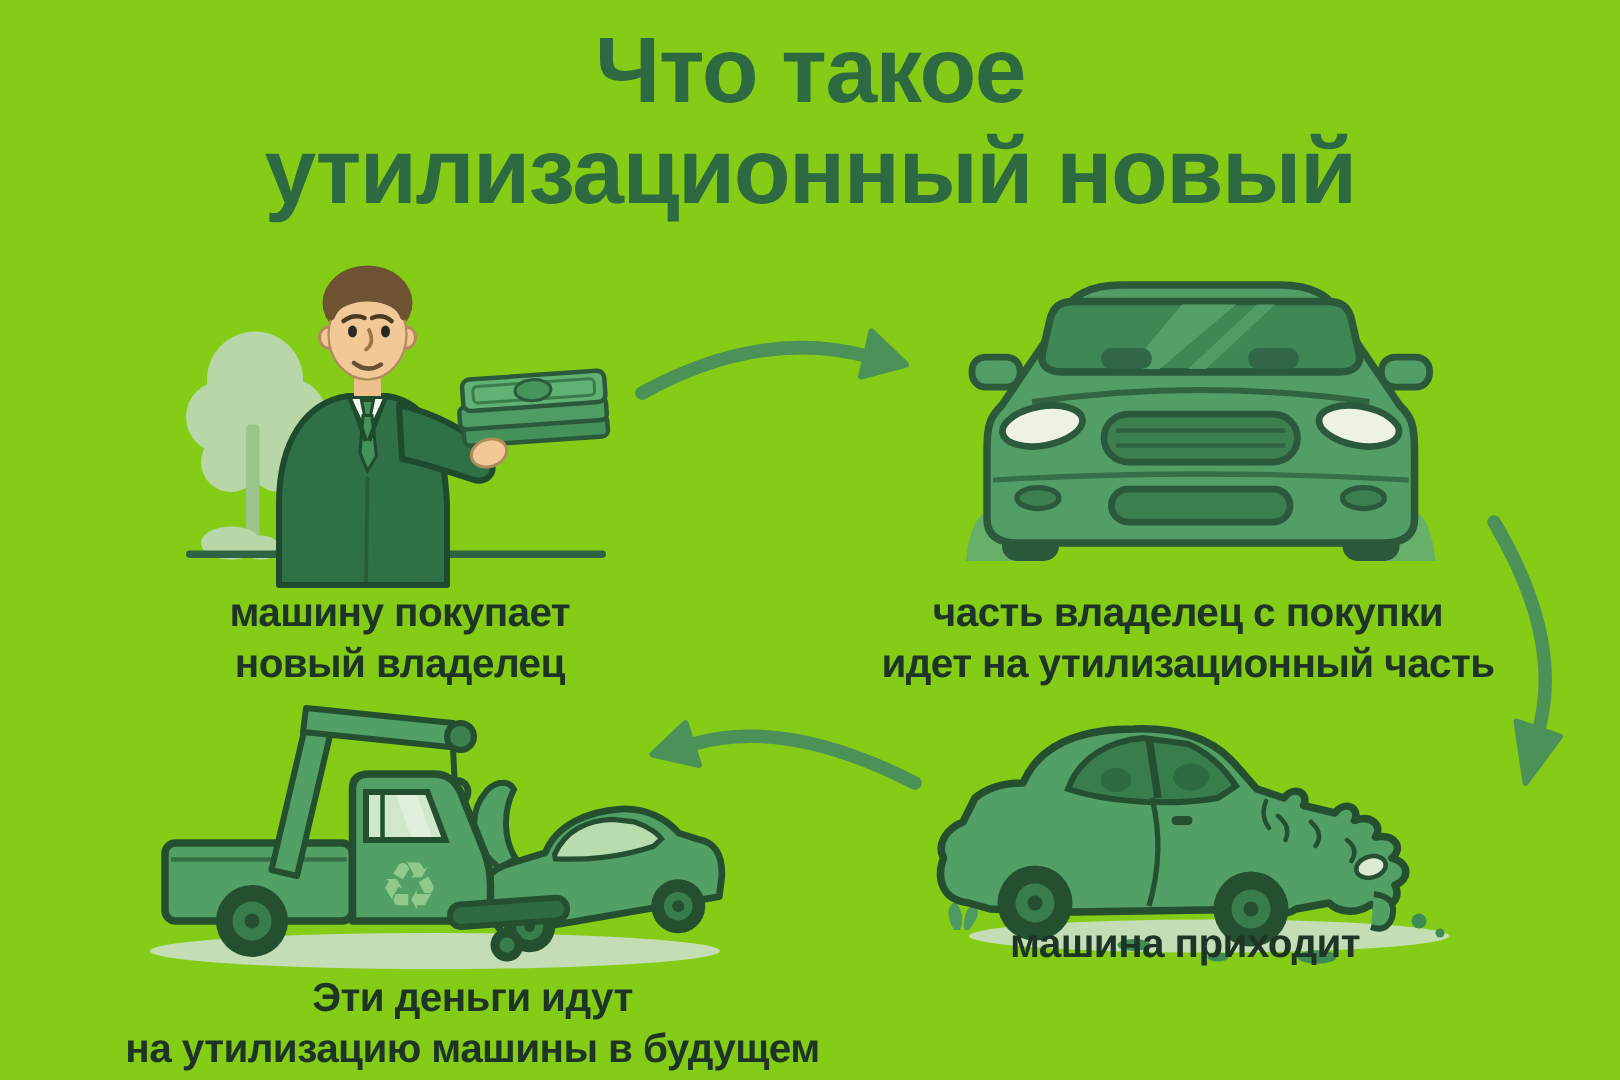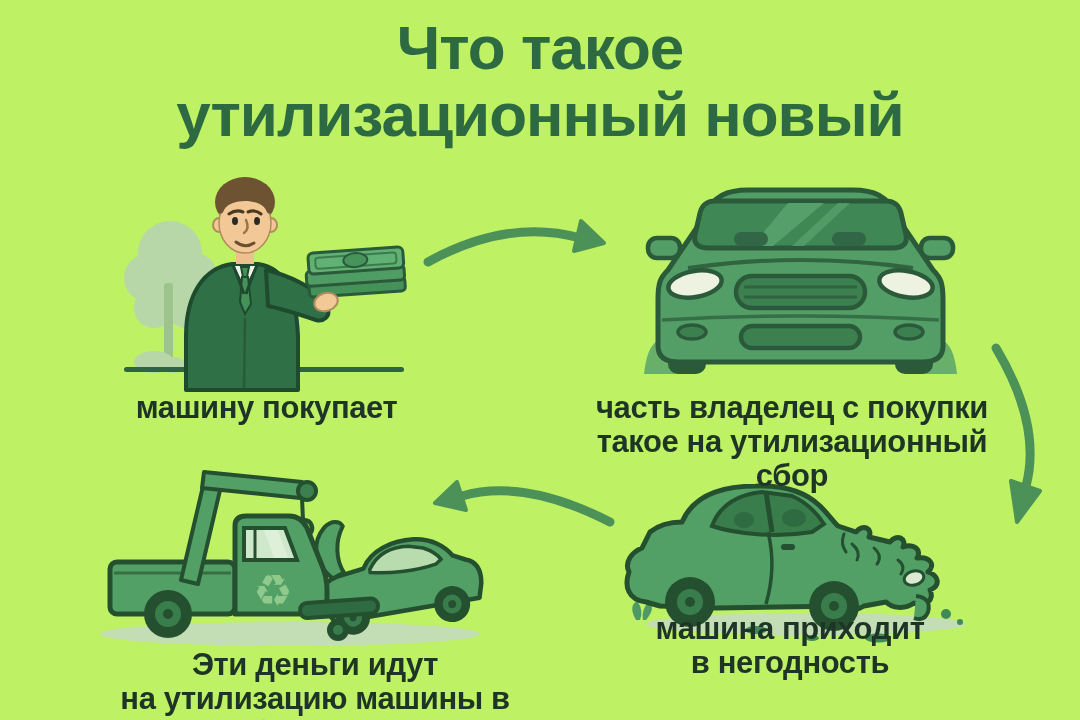--- a/index.html
+++ b/index.html
@@ -1,20 +1,20 @@
 <!DOCTYPE html>
 <html><head>
 <meta charset="utf-8">
 <style>
   html,body{margin:0;padding:0;background:#d3e7c8;}
-  .canvas{position:relative;width:1080px;height:720px;background:#bef264;overflow:hidden;
+  .canvas{position:relative;width:1080px;height:720px;background:#84cc16;overflow:hidden;
           font-family:"Liberation Sans",sans-serif;}
   .title{position:absolute;left:0;top:14px;width:100%;text-align:center;
          font-weight:bold;font-size:62px;line-height:67px;color:#2d6a41;letter-spacing:-1px;}
-  .caption{position:absolute;text-align:center;font-size:31px;line-height:34px;
+  .caption{position:absolute;text-align:center;font-size:27px;line-height:34px;
            font-weight:bold;color:#1d3426;letter-spacing:-0.4px;}
   svg.abs{position:absolute;overflow:visible;display:block;}
 </style>
 </head>
 <body>
 
 <div class="canvas">
 
   <div class="title">
     <div>Что такое</div>
@@ -170,30 +170,30 @@
       <circle cx="88" cy="156" r="5" fill="#24502f"></circle>
     <g transform="rotate(-4 255 150)">
       <rect x="220" y="143" width="78" height="15" rx="7" fill="#2e6b42" stroke="#24502f" stroke-width="4"></rect>
     </g>
     <circle cx="258" cy="172" r="11" fill="#24502f"></circle>
       <circle cx="258" cy="172" r="5" fill="#3a7d4c"></circle>
   </svg>
 
   <div class="caption" style="left:96px;top:391px;width:341px">
     <div>машину покупает</div>
+    <div>новый владелец</div>
   </div>
 
   <div class="caption" style="left:580px;top:391px;width:424px">
     <div>часть владелец с покупки</div>
-    <div>такое на утилизационный сбор</div>
+    <div>идет на утилизационный часть</div>
   </div>
 
   <div class="caption" style="left:73px;top:648px;width:484px">
     <div>Эти деньги идут</div>
     <div>на утилизацию машины в будущем</div>
   </div>
 
   <div class="caption" style="left:640px;top:612px;width:300px">
     <div>машина приходит</div>
-    <div>в негодность</div>
   </div>
 
 </div>
 
 </body></html>

